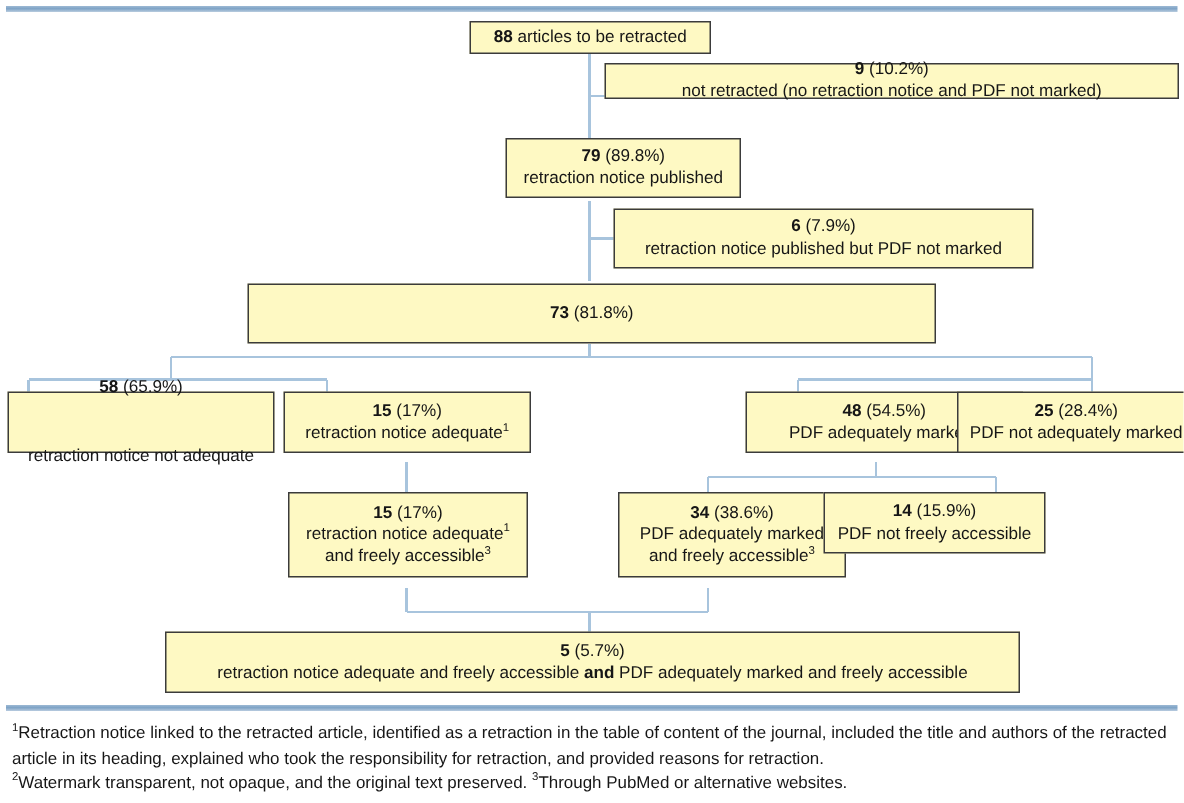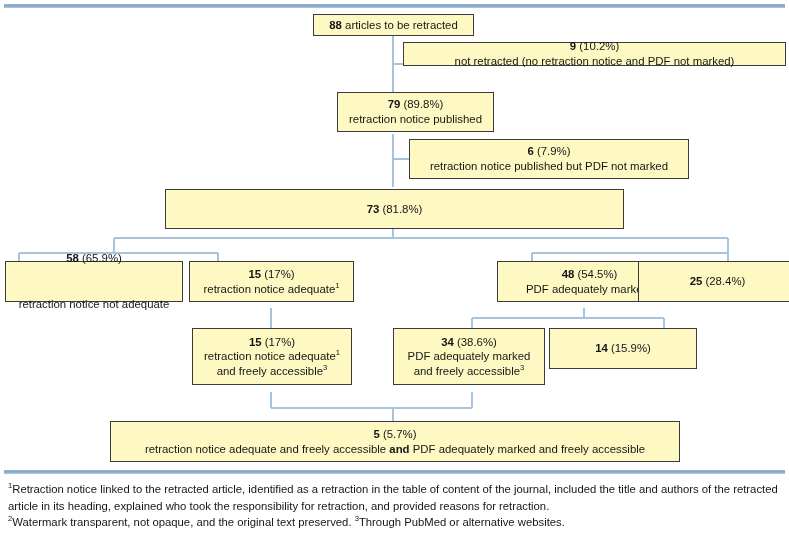--- a/index.html
+++ b/index.html
@@ -154,36 +154,38 @@
     <span class="ln"><span>retraction notice adequate</span><sup>1</sup></span>
   </div>
 
   <div class="box" style="left:497px; top:261px; width:185px; height:41px;">
     <span class="ln"><b>48</b><span> (54.5%)</span></span>
     <span class="ln"><span>PDF adequately marked</span><sup>2</sup></span>
   </div>
 
   <div class="box" style="left:638px; top:261px; width:159px; height:41px;">
     <span class="ln"><b>25</b><span> (28.4%)</span></span>
+    <span class="ln">PDF not adequately marked</span>
   </div>
 
   <div class="box" style="left:192px; top:328px; width:160px; height:57px;">
     <span class="ln"><b>15</b><span> (17%)</span></span>
     <span class="ln"><span>retraction notice adequate</span><sup>1</sup></span>
     <span class="ln"><span>and freely accessible</span><sup>3</sup></span>
   </div>
 
-  <div class="box" style="left:393px; top:328px; width:152px; height:57px;">
+  <div class="box" style="left:412px; top:328px; width:152px; height:57px;">
     <span class="ln"><b>34</b><span> (38.6%)</span></span>
     <span class="ln">PDF adequately marked</span>
     <span class="ln"><span>and freely accessible</span><sup>3</sup></span>
   </div>
 
   <div class="box" style="left:549px; top:328px; width:148px; height:41px;">
     <span class="ln"><b>14</b><span> (15.9%)</span></span>
+    <span class="ln">PDF not freely accessible</span>
   </div>
 
   <div class="box" style="left:110px; top:421px; width:570px; height:41px;">
     <span class="ln"><b>5</b><span> (5.7%)</span></span>
     <span class="ln"><span>retraction notice adequate and freely accessible </span><b>and</b><span> PDF adequately marked and freely accessible</span></span>
   </div>
 
   <div id="footnotes">
     <p><sup>1</sup><span>Retraction notice linked to the retracted article, identified as a retraction in the table of content of the journal, included the title and authors of the retracted article in its heading, explained who took the responsibility for retraction, and provided reasons for retraction.</span></p>
     <p><sup>2</sup><span>Watermark transparent, not opaque, and the original text preserved. </span><sup>3</sup><span>Through PubMed or alternative websites.</span></p>

